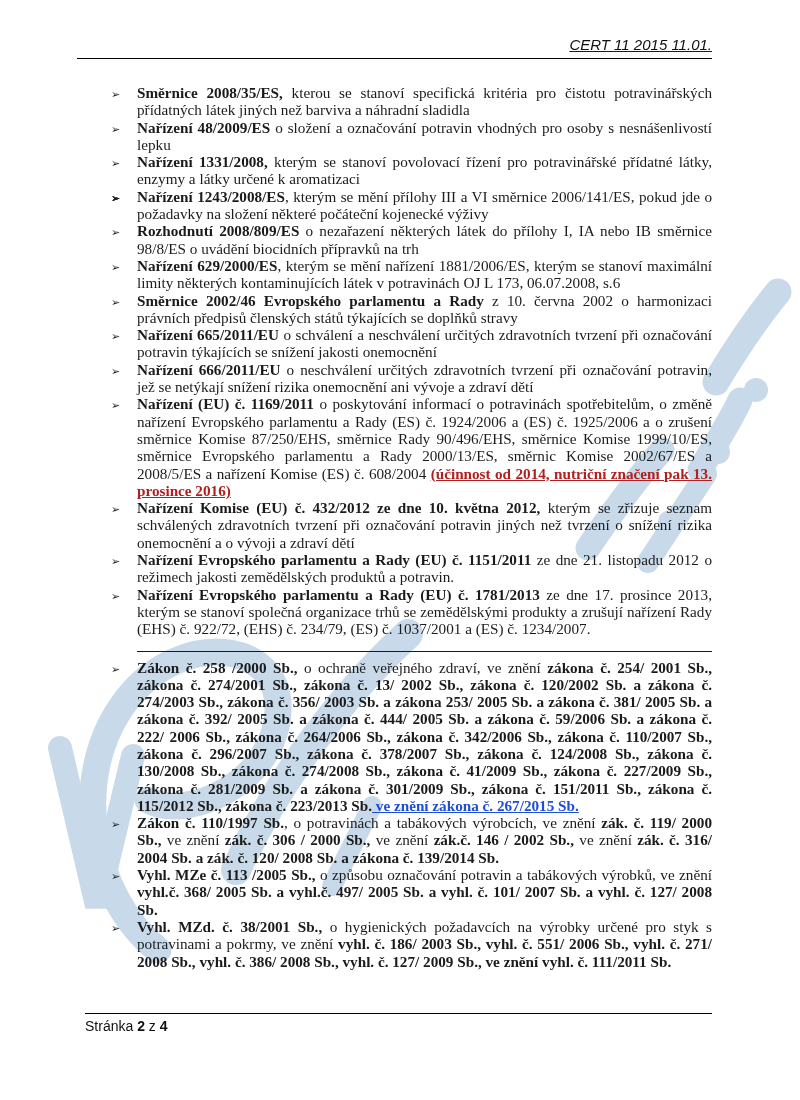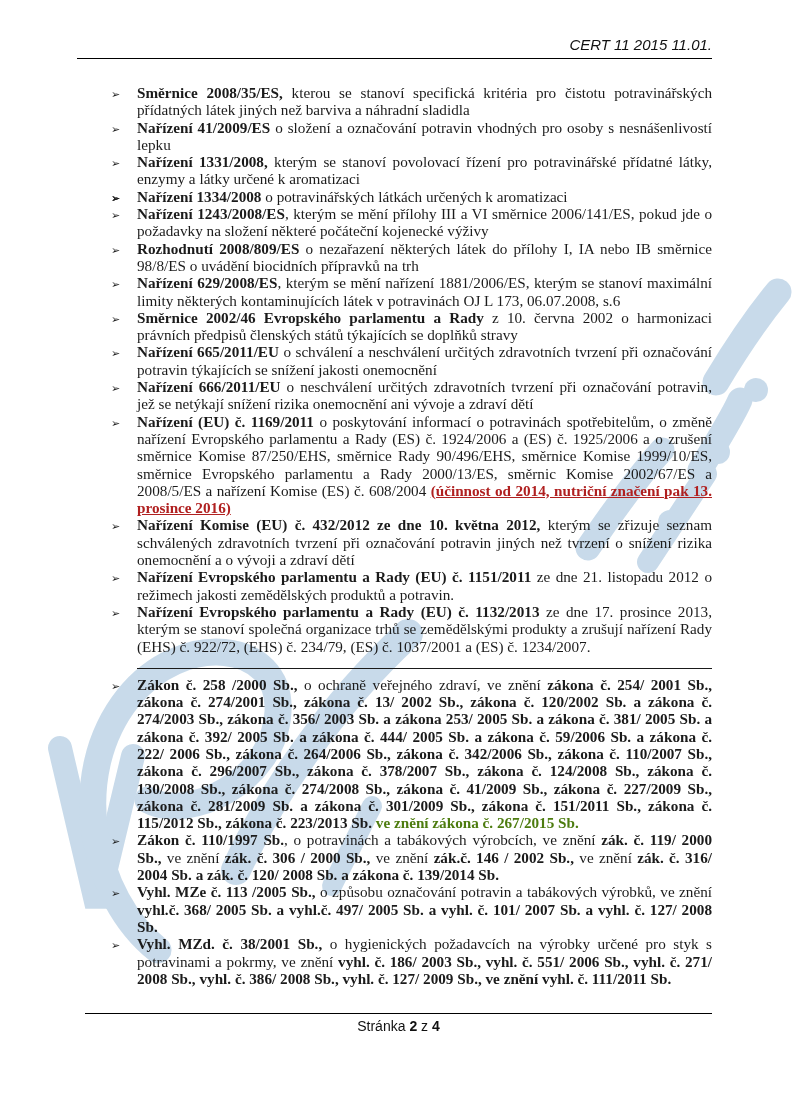--- a/index.html
+++ b/index.html
@@ -3,53 +3,53 @@
 <meta charset="utf-8">
 <style>
   html,body { margin:0; padding:0; background:#ffffff; }
   .page {
     position:relative; width:800px; height:1100px; background:#ffffff;
     font-family:"Liberation Serif", serif; color:#1b1b1b; overflow:hidden;
   }
   .watermark { position:absolute; left:0; top:0; z-index:0; pointer-events:none; }
   .layer { position:relative; z-index:1; }
 
-  .header { position:absolute; top:36px; left:77px; right:88px; }
+  .header { position:absolute; top:36px; left:77px; right:88px;text-decoration:underline; }
   .header-text {
     text-align:right; font-family:"Liberation Sans", sans-serif;
     font-style:italic; font-size:15px; line-height:18px; color:#111;
   }
   .header-rule { border-bottom:1.6px solid #000; margin-top:4px; }
 
   .content { position:absolute; top:84px; left:85px; right:88px; }
 
   ul.reg-list { list-style:none; margin:0; padding:0; }
   ul.reg-list li {
     position:relative; padding-left:52px; text-align:justify;
     font-size:15.2px; line-height:17.3px;
   }
   ul.reg-list li .bullet {
     position:absolute; left:26px; top:2px; font-size:11px;
     font-family:"DejaVu Sans", sans-serif; color:#1b1b1b;
   }
   .b { font-weight:bold; }
   .u { text-decoration:underline; }
   .red  { color:#b02020; }
-  .red2 { color:#4d7c0f; }
+  .red2 { color:#1d4ed8;text-decoration:underline; }
 
   .section-divider {
     margin:13px 0 7px 52px; border-top:1.6px solid #1a1a1a; height:0;
   }
 
   .footer {
     position:absolute; left:85px; right:88px; top:1013px;
     font-family:"Liberation Sans", sans-serif; font-size:14px; color:#111;
   }
   .footer-rule { border-top:1.4px solid #000; }
-  .footer-text { text-align:center; margin-top:4px; }
+  .footer-text { text-align:left; margin-top:4px; }
 </style>
 </head>
 <body>
 
 <div class="page">
 
   <svg class="watermark" width="800" height="1100" viewBox="0 0 800 1100">
     <g stroke="#c3d7e8" fill="none" stroke-linecap="round" opacity="0.9">
       <path d="M 60 748 L 97 906 L 133 756" stroke-width="24"></path>
       <path d="M 158 950 C 92 898 66 776 128 698 C 182 630 282 640 278 712 C 274 782 188 822 148 800" stroke-width="27"></path>
@@ -67,35 +67,35 @@
 
   <div class="layer">
     <div class="header">
       <div class="header-text">CERT 11 2015 11.01.</div>
       <div class="header-rule"></div>
     </div>
 
     <div class="content">
       <ul class="reg-list">
           <li><span class="bullet">➢</span><span><span class="b">Směrnice 2008/35/ES,</span><span> kterou se stanoví specifická kritéria pro čistotu potravinářských přídatných látek jiných než barviva a náhradní sladidla</span></span></li>
-          <li><span class="bullet">➢</span><span><span class="b">Nařízení 41/2009/ES</span><span> o složení a označování potravin vhodných pro osoby s nesnášenlivostí lepku</span></span></li>
+          <li><span class="bullet">➢</span><span><span class="b">Nařízení 48/2009/ES</span><span> o složení a označování potravin vhodných pro osoby s nesnášenlivostí lepku</span></span></li>
           <li><span class="bullet">➢</span><span><span class="b">Nařízení 1331/2008,</span><span> kterým se stanoví povolovací řízení pro potravinářské přídatné látky, enzymy a látky určené k aromatizaci</span></span></li>
           <li><span class="bullet">➢</span></li>
           <li><span class="bullet">➢</span></li>
-          <li><span class="bullet">➢</span><span><span class="b">Nařízení 1334/2008</span><span> o potravinářských látkách určených k aromatizaci</span></span></li>
+          <li><span class="bullet">➢</span></li>
           <li><span class="bullet">➢</span><span><span class="b">Nařízení 1243/2008/ES</span><span>, kterým se mění přílohy III a VI směrnice 2006/141/ES, pokud jde o požadavky na složení některé počáteční kojenecké výživy</span></span></li>
           <li><span class="bullet">➢</span><span><span class="b">Rozhodnutí 2008/809/ES</span><span> o nezařazení některých látek do přílohy I, IA nebo IB směrnice 98/8/ES o uvádění biocidních přípravků na trh</span></span></li>
-          <li><span class="bullet">➢</span><span><span class="b">Nařízení 629/2008/ES</span><span>, kterým se mění nařízení 1881/2006/ES, kterým se stanoví maximální limity některých kontaminujících látek v potravinách OJ L 173, 06.07.2008, s.6</span></span></li>
+          <li><span class="bullet">➢</span><span><span class="b">Nařízení 629/2000/ES</span><span>, kterým se mění nařízení 1881/2006/ES, kterým se stanoví maximální limity některých kontaminujících látek v potravinách OJ L 173, 06.07.2008, s.6</span></span></li>
           <li><span class="bullet">➢</span><span><span class="b">Směrnice 2002/46 Evropského parlamentu a Rady</span><span> z 10. června 2002 o harmonizaci právních předpisů členských států týkajících se doplňků stravy</span></span></li>
           <li><span class="bullet">➢</span><span><span class="b">Nařízení 665/2011/EU</span><span> o schválení a neschválení určitých zdravotních tvrzení při označování potravin týkajících se snížení jakosti onemocnění</span></span></li>
           <li><span class="bullet">➢</span><span><span class="b">Nařízení 666/2011/EU</span><span> o neschválení určitých zdravotních tvrzení při označování potravin, jež se netýkají snížení rizika onemocnění ani vývoje a zdraví dětí</span></span></li>
           <li><span class="bullet">➢</span><span><span class="b">Nařízení (EU) č. 1169/2011</span><span> o poskytování informací o potravinách spotřebitelům, o změně nařízení Evropského parlamentu a Rady (ES) č. 1924/2006 a (ES) č. 1925/2006 a o zrušení směrnice Komise 87/250/EHS, směrnice Rady 90/496/EHS, směrnice Komise 1999/10/ES, směrnice Evropského parlamentu a Rady 2000/13/ES, směrnic Komise 2002/67/ES a 2008/5/ES a nařízení Komise (ES) č. 608/2004 </span><span class="b red u">(účinnost od 2014, nutriční značení pak 13. prosince 2016)</span></span></li>
           <li><span class="bullet">➢</span><span><span class="b">Nařízení Komise (EU) č. 432/2012  ze dne 10. května 2012,</span><span> kterým se zřizuje seznam schválených zdravotních tvrzení při označování potravin jiných než tvrzení o snížení rizika onemocnění a o vývoji a zdraví dětí</span></span></li>
           <li><span class="bullet">➢</span><span><span class="b">Nařízení Evropského parlamentu a Rady (EU) č. 1151/2011</span><span> ze dne 21. listopadu 2012 o režimech jakosti zemědělských produktů a potravin.</span></span></li>
-          <li><span class="bullet">➢</span><span><span class="b">Nařízení Evropského parlamentu a Rady (EU) č. 1132/2013</span><span> ze dne 17. prosince 2013, kterým se stanoví společná organizace trhů se zemědělskými produkty a zrušují nařízení Rady (EHS) č. 922/72, (EHS) č. 234/79, (ES) č. 1037/2001 a (ES) č. 1234/2007.</span></span></li>
+          <li><span class="bullet">➢</span><span><span class="b">Nařízení Evropského parlamentu a Rady (EU) č. 1781/2013</span><span> ze dne 17. prosince 2013, kterým se stanoví společná organizace trhů se zemědělskými produkty a zrušují nařízení Rady (EHS) č. 922/72, (EHS) č. 234/79, (ES) č. 1037/2001 a (ES) č. 1234/2007.</span></span></li>
         </ul>
       <div class="section-divider"></div>
       <ul class="reg-list">
           <li><span class="bullet">➢</span><span><span class="b">Zákon č. 258 /2000 Sb.,</span><span> o ochraně veřejného zdraví, ve znění </span><span class="b">zákona č. 254/ 2001 Sb., zákona č. 274/2001 Sb., zákona č. 13/ 2002 Sb., zákona č. 120/2002 Sb. a zákona č. 274/2003 Sb., zákona č. 356/ 2003 Sb. a zákona 253/ 2005 Sb. a zákona č. 381/ 2005 Sb. a zákona č. 392/ 2005 Sb. a zákona č. 444/ 2005 Sb. a zákona č. 59/2006 Sb. a zákona č. 222/ 2006 Sb., zákona č. 264/2006 Sb., zákona č. 342/2006 Sb., zákona č. 110/2007 Sb., zákona č. 296/2007 Sb., zákona č. 378/2007 Sb., zákona č. 124/2008 Sb., zákona č. 130/2008 Sb., zákona č. 274/2008 Sb., zákona č. 41/2009 Sb., zákona č. 227/2009 Sb., zákona č. 281/2009 Sb. a zákona č. 301/2009 Sb., zákona č. 151/2011 Sb., zákona č. 115/2012 Sb., zákona č. 223/2013 Sb.</span><span class="b red2"> ve znění zákona č. 267/2015 Sb.</span></span></li>
           <li><span class="bullet">➢</span><span><span class="b">Zákon č. 110/1997 Sb.</span><span>, o potravinách a tabákových výrobcích, ve znění </span><span class="b">zák. č. 119/ 2000 Sb.,</span><span> ve znění </span><span class="b">zák. č. 306 / 2000 Sb.,</span><span> ve znění </span><span class="b">zák.č. 146 / 2002 Sb.,</span><span> ve znění </span><span class="b">zák. č. 316/ 2004 Sb. a zák. č. 120/ 2008 Sb. a zákona č. 139/2014 Sb.</span></span></li>
           <li><span class="bullet">➢</span><span><span class="b">Vyhl. MZe č. 113 /2005 Sb.,</span><span> o způsobu označování potravin a tabákových výrobků, ve znění </span><span class="b">vyhl.č. 368/ 2005 Sb. a vyhl.č. 497/ 2005 Sb. a vyhl. č. 101/ 2007 Sb. a vyhl. č. 127/ 2008 Sb.</span></span></li>
           <li><span class="bullet">➢</span><span><span class="b">Vyhl. MZd. č. 38/2001 Sb.,</span><span> o hygienických požadavcích na výrobky určené pro styk s potravinami a pokrmy, ve znění </span><span class="b">vyhl. č. 186/ 2003 Sb., vyhl. č. 551/ 2006 Sb., vyhl. č. 271/ 2008 Sb., vyhl. č. 386/ 2008 Sb., vyhl. č. 127/ 2009 Sb., ve znění vyhl. č. 111/2011 Sb.</span></span></li>
         </ul>
     </div>
 

